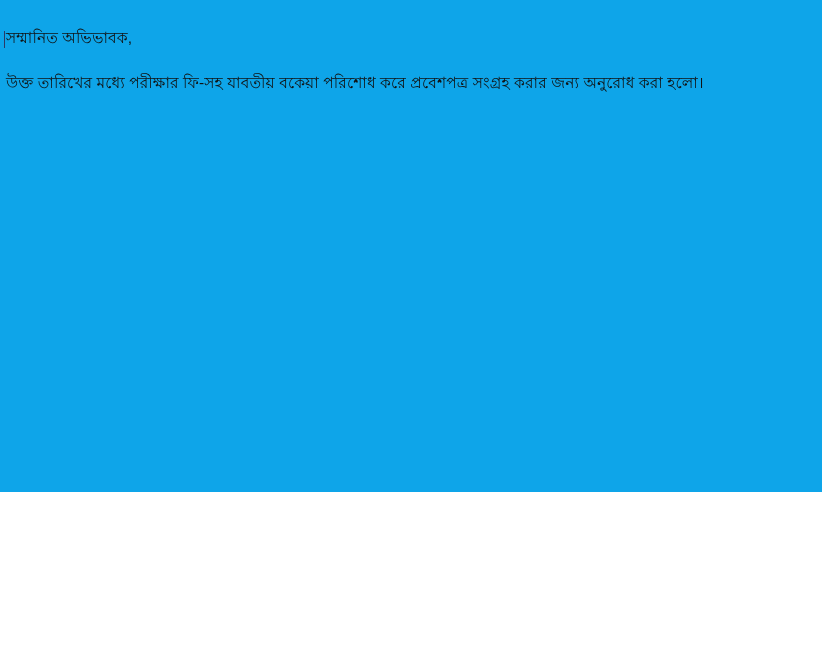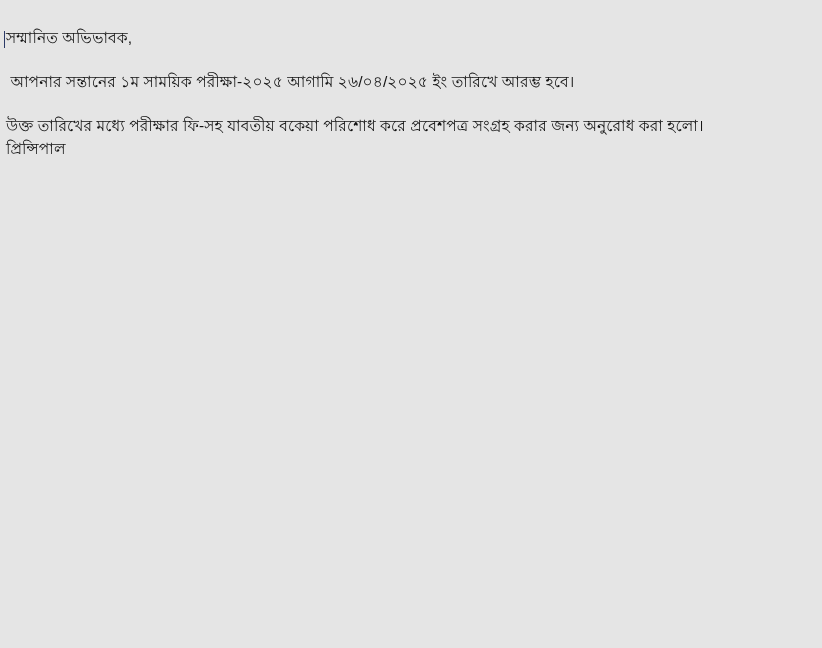--- a/index.html
+++ b/index.html
@@ -11,22 +11,22 @@
     width: 822px;
     height: 648px;
     font-family: "Liberation Sans", "DejaVu Sans", sans-serif;
     color: #000000;
     position: relative;
     overflow: hidden;
   }
   .page {
     position: relative;
     width: 822px;
-    height: 648px;
-    background: #e5e5e5;
+    height: 492px;
+    background: #0ea5e9;
     box-sizing: border-box;
   }
   
   .left-rule {
     position: absolute;
     left: 4px;
     top: 31px;
     width: 1px;
     height: 17px;
     background: #2b3a67;
@@ -56,21 +56,19 @@
 </head>
 <body>
 
 <div class="page">
 
   <div class="left-rule"></div>
 
   <div class="notice-body">
     <span class="line salutation">সম্মানিত অভিভাবক,</span>
 
-    <span class="line para-1"> আপনার সন্তানের ১ম সাময়িক পরীক্ষা-২০২৫ আগামি ২৬/০৪/২০২৫ ইং তারিখে আরম্ভ হবে।</span>
 
     <span class="line para-2">উক্ত তারিখের মধ্যে পরীক্ষার ফি-সহ যাবতীয় বকেয়া পরিশোধ করে প্রবেশপত্র সংগ্রহ করার জন্য অনুরোধ করা হলো।</span>
 
 
-    <span class="line closing-2">প্রিন্সিপাল</span>
   </div>
 
 </div>
 
 </body></html>

